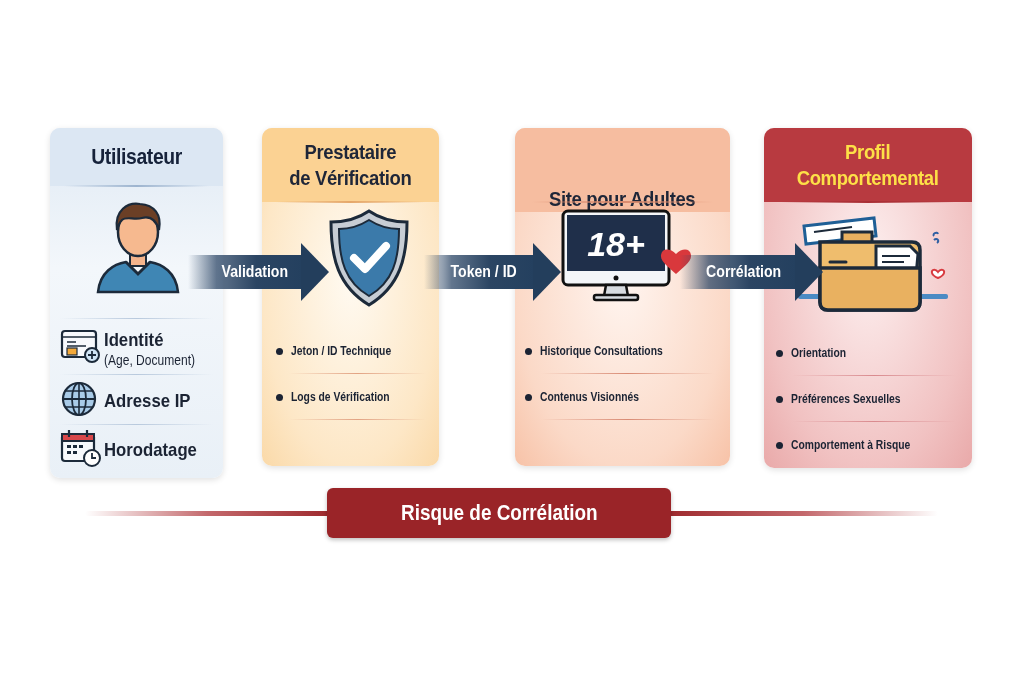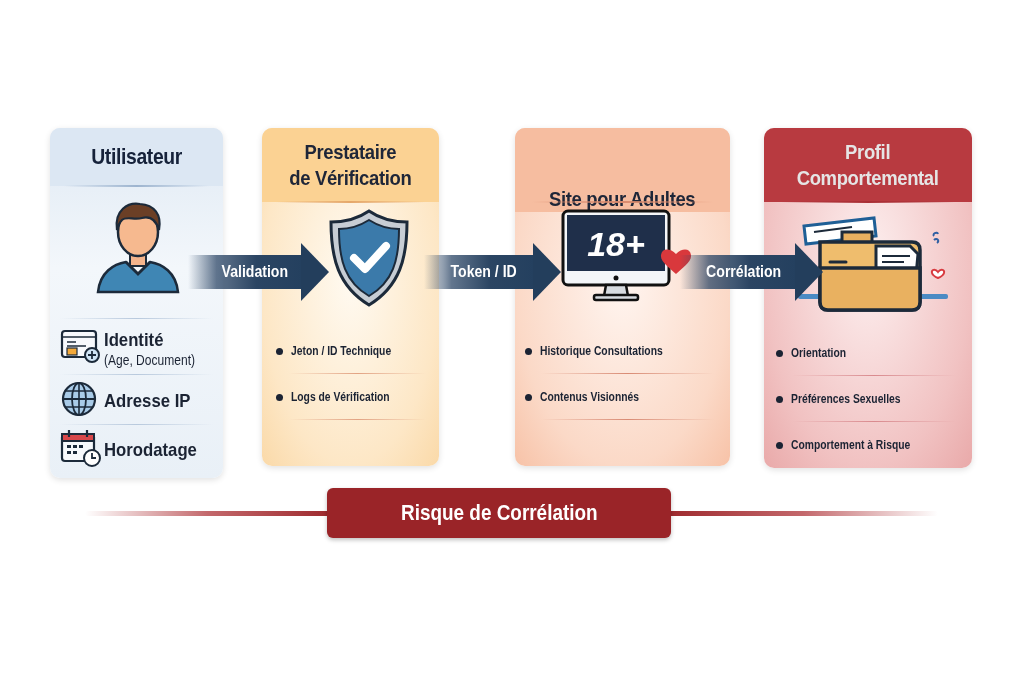--- a/index.html
+++ b/index.html
@@ -22,21 +22,21 @@
   #card-provider .card-head { height: 74px; background: #fbd293; color: #1e2638; }
   #card-provider .card-divider { top: 73px; background: linear-gradient(90deg,transparent,#e5a86a,transparent); }
 
   
   #card-site { left: 515px; top: 128px; width: 215px; height: 338px; background: radial-gradient(ellipse at 50% 45%, #fff5f0 0%, #fbd9c7 70%, #f7c2a7 100%); }
   #card-site .card-head { height: 84px; background: #f6bda0; color: #1e2638; align-items: flex-end; }
   #card-site .card-divider { top: 73px; background: linear-gradient(90deg,transparent,#d98a6d,transparent); }
 
   
   #card-profile { left: 764px; top: 128px; width: 208px; height: 340px; background: radial-gradient(ellipse at 50% 40%, #fdf0f0 0%, #f1c2c2 70%, #e9a9a9 100%); }
-  #card-profile .card-head { height: 74px; background: #b83a40; color: #e5e5e5; }
+  #card-profile .card-head { height: 74px; background: #b83a40; color: #fde047; }
   #card-profile .card-divider { top: 73px; background: linear-gradient(90deg,transparent,#a92f35,transparent); }
 
   .icon-wrap { position: absolute; font-style: italic; }
 
   .list { position: absolute; left: 0; width: 100%; }
   .list-item { position: relative; height: 46px; display: flex; align-items: center; font-size: 12px; font-weight: bold; color: #1b2333; white-space: nowrap; }
   .list-item .txt { display: inline-block; transform: scaleX(0.86); transform-origin: left center; }
   .list-item .bullet { width: 7px; height: 7px; background: #1b2333; border-radius: 50%; margin-right: 8px; flex: 0 0 7px; }
   .list-item .sep { position: absolute; left: 8%; width: 84%; bottom: 0; height: 1px; }
 

